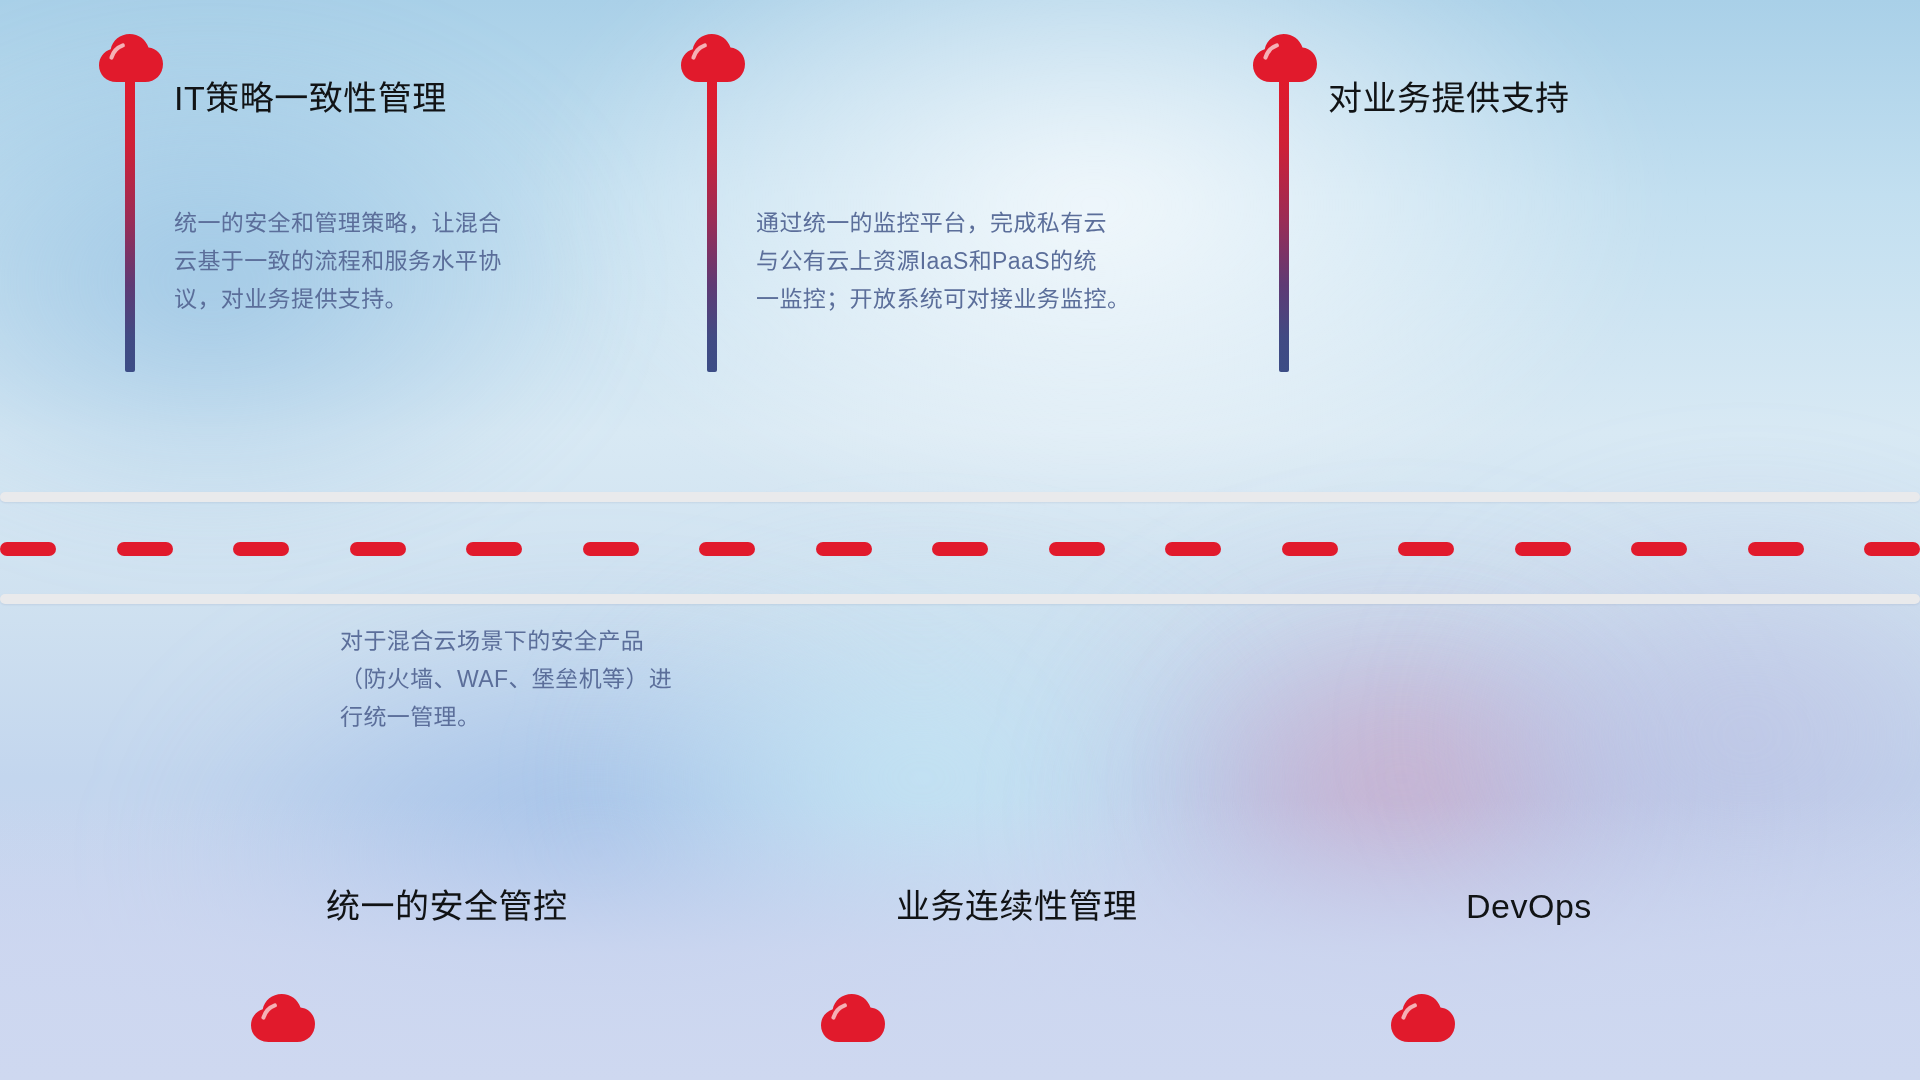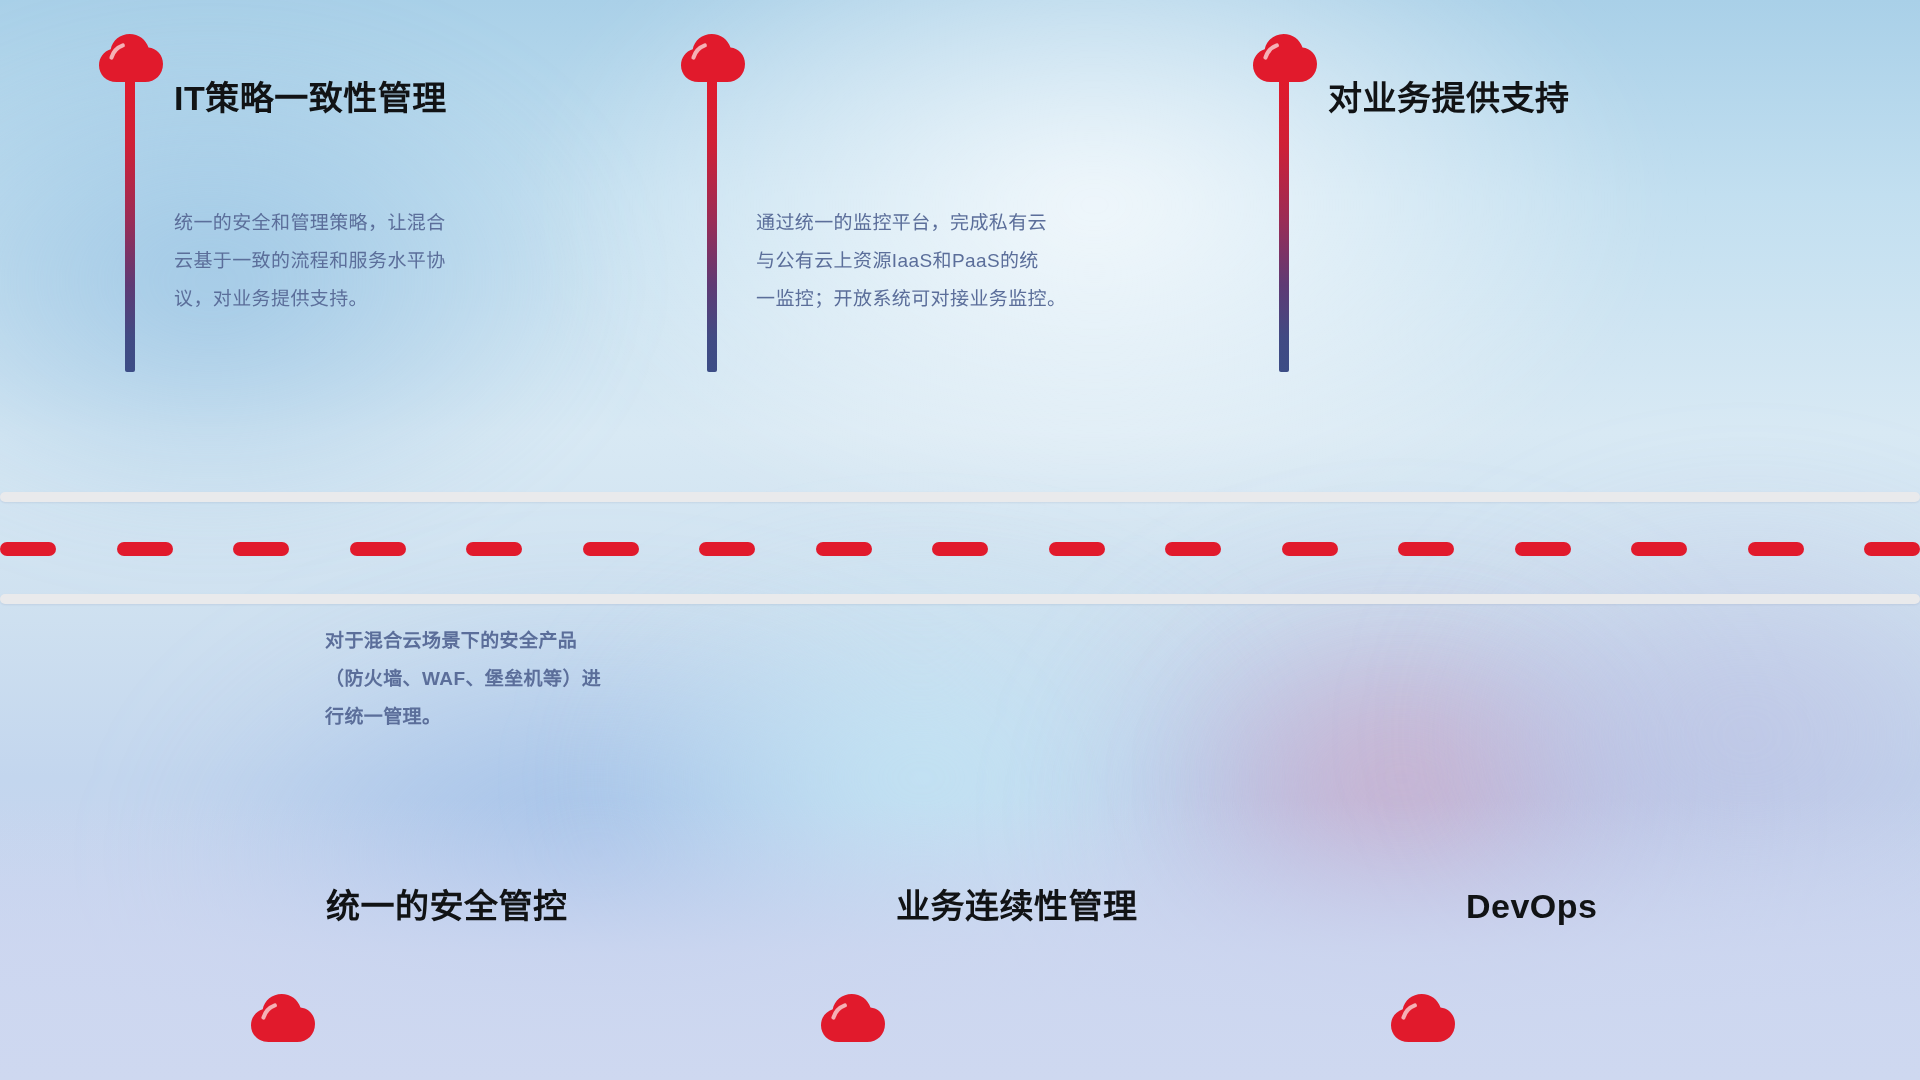--- a/index.html
+++ b/index.html
@@ -90,29 +90,29 @@
   
   .col-top .pin{ left:0; top:28px; }
   .col-top .stem{ top:52px; height:292px;
     background:linear-gradient(180deg,#e11a2c 0%,#cf2036 22%,#9a2c56 48%,#5f3a74 70%,#414a83 88%,#3c4d86 100%); }
   .col-top .heading{ position:absolute; left:78px; top:78px; }
   .col-top .body{ position:absolute; left:78px; top:204px; width:442px; }
 
   
   .col-bot .pin{ left:0; bottom:0; top:auto; }
   .col-bot .cloud{ position:absolute; left:0; bottom:36px; }
-  .col-bot .body{ position:absolute; left:77px; top:18px; width:442px;font-weight:bold; }
+  .col-bot .body{ position:absolute; left:92px; top:18px; width:442px; }
   .col-bot .heading{ position:absolute; left:78px; bottom:153px; }
 
   .heading{
-    font-size:34px; font-weight:700; color:#111315; letter-spacing:.5px;
+    font-size:34px; font-weight:400; color:#111315; letter-spacing:.5px;
     white-space:nowrap; line-height:1.2;text-align:center;
   }
   .body{
-    font-size:19px; line-height:38px; color:#5b6e9a; letter-spacing:.4px;
+    font-size:23px; line-height:38px; color:#5b6e9a; letter-spacing:.4px;
     white-space:pre-line; font-weight:400;
   }
 
   
   #col-top-1{ left:96px; width:470px; }
   #col-top-2{ left:678px; width:470px; }
   #col-top-3{ left:1250px; width:470px; }
   #col-bot-1{ left:248px; width:470px; }
   #col-bot-2{ left:818px; width:470px; }
   #col-bot-3{ left:1388px; width:470px; }

